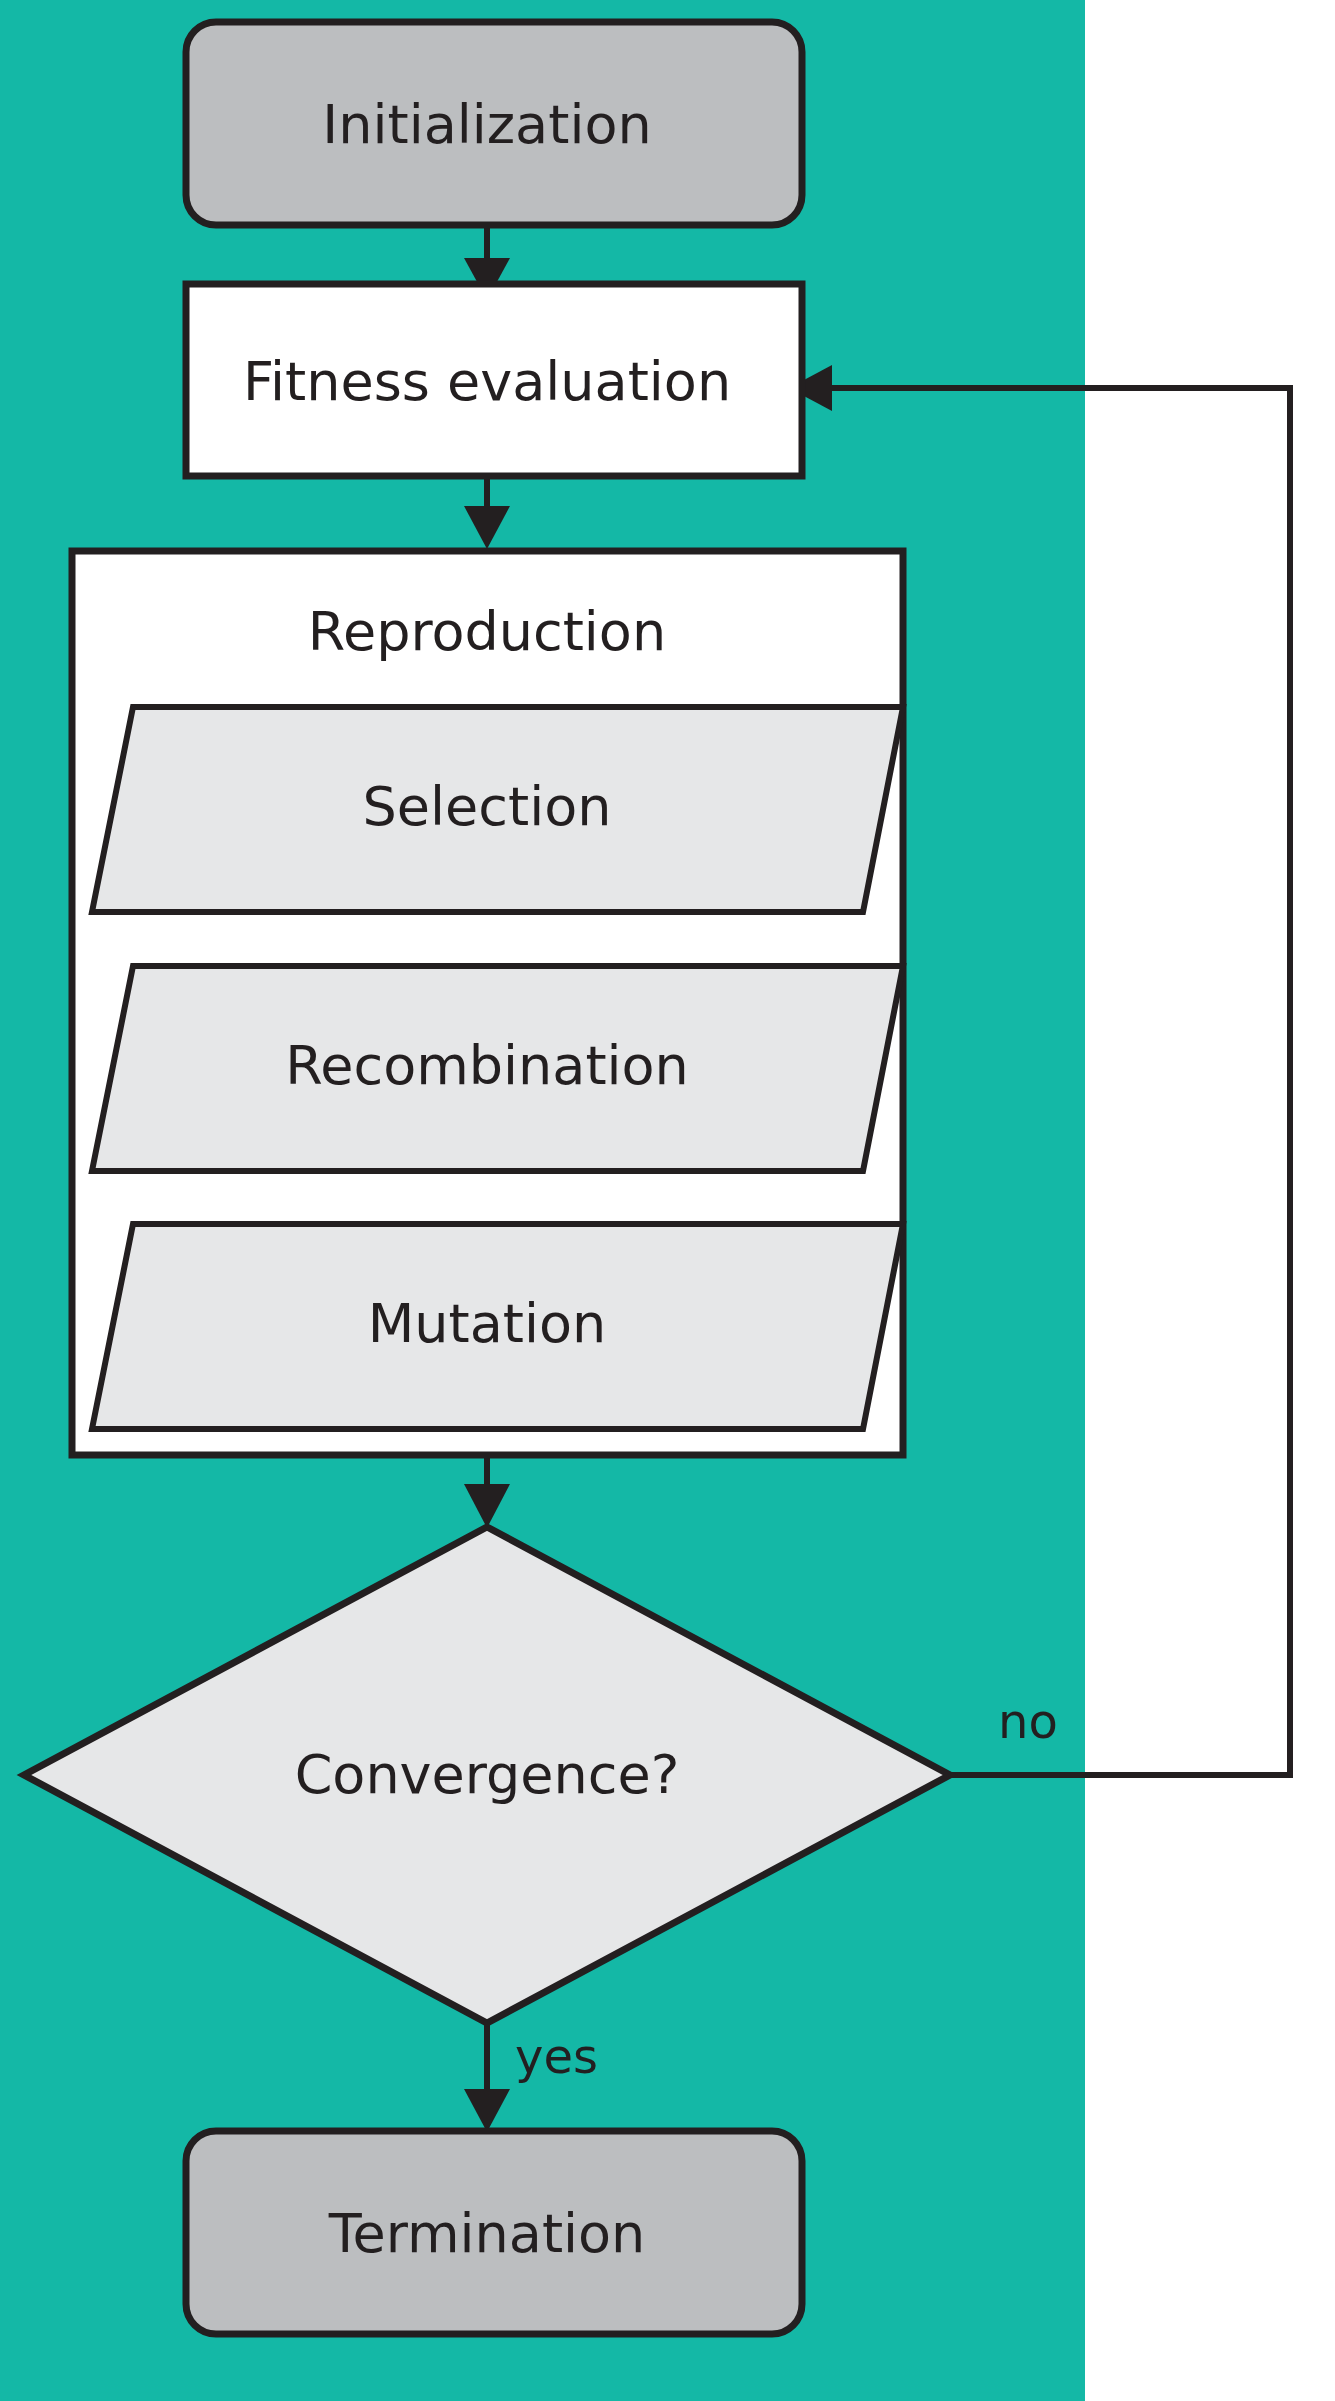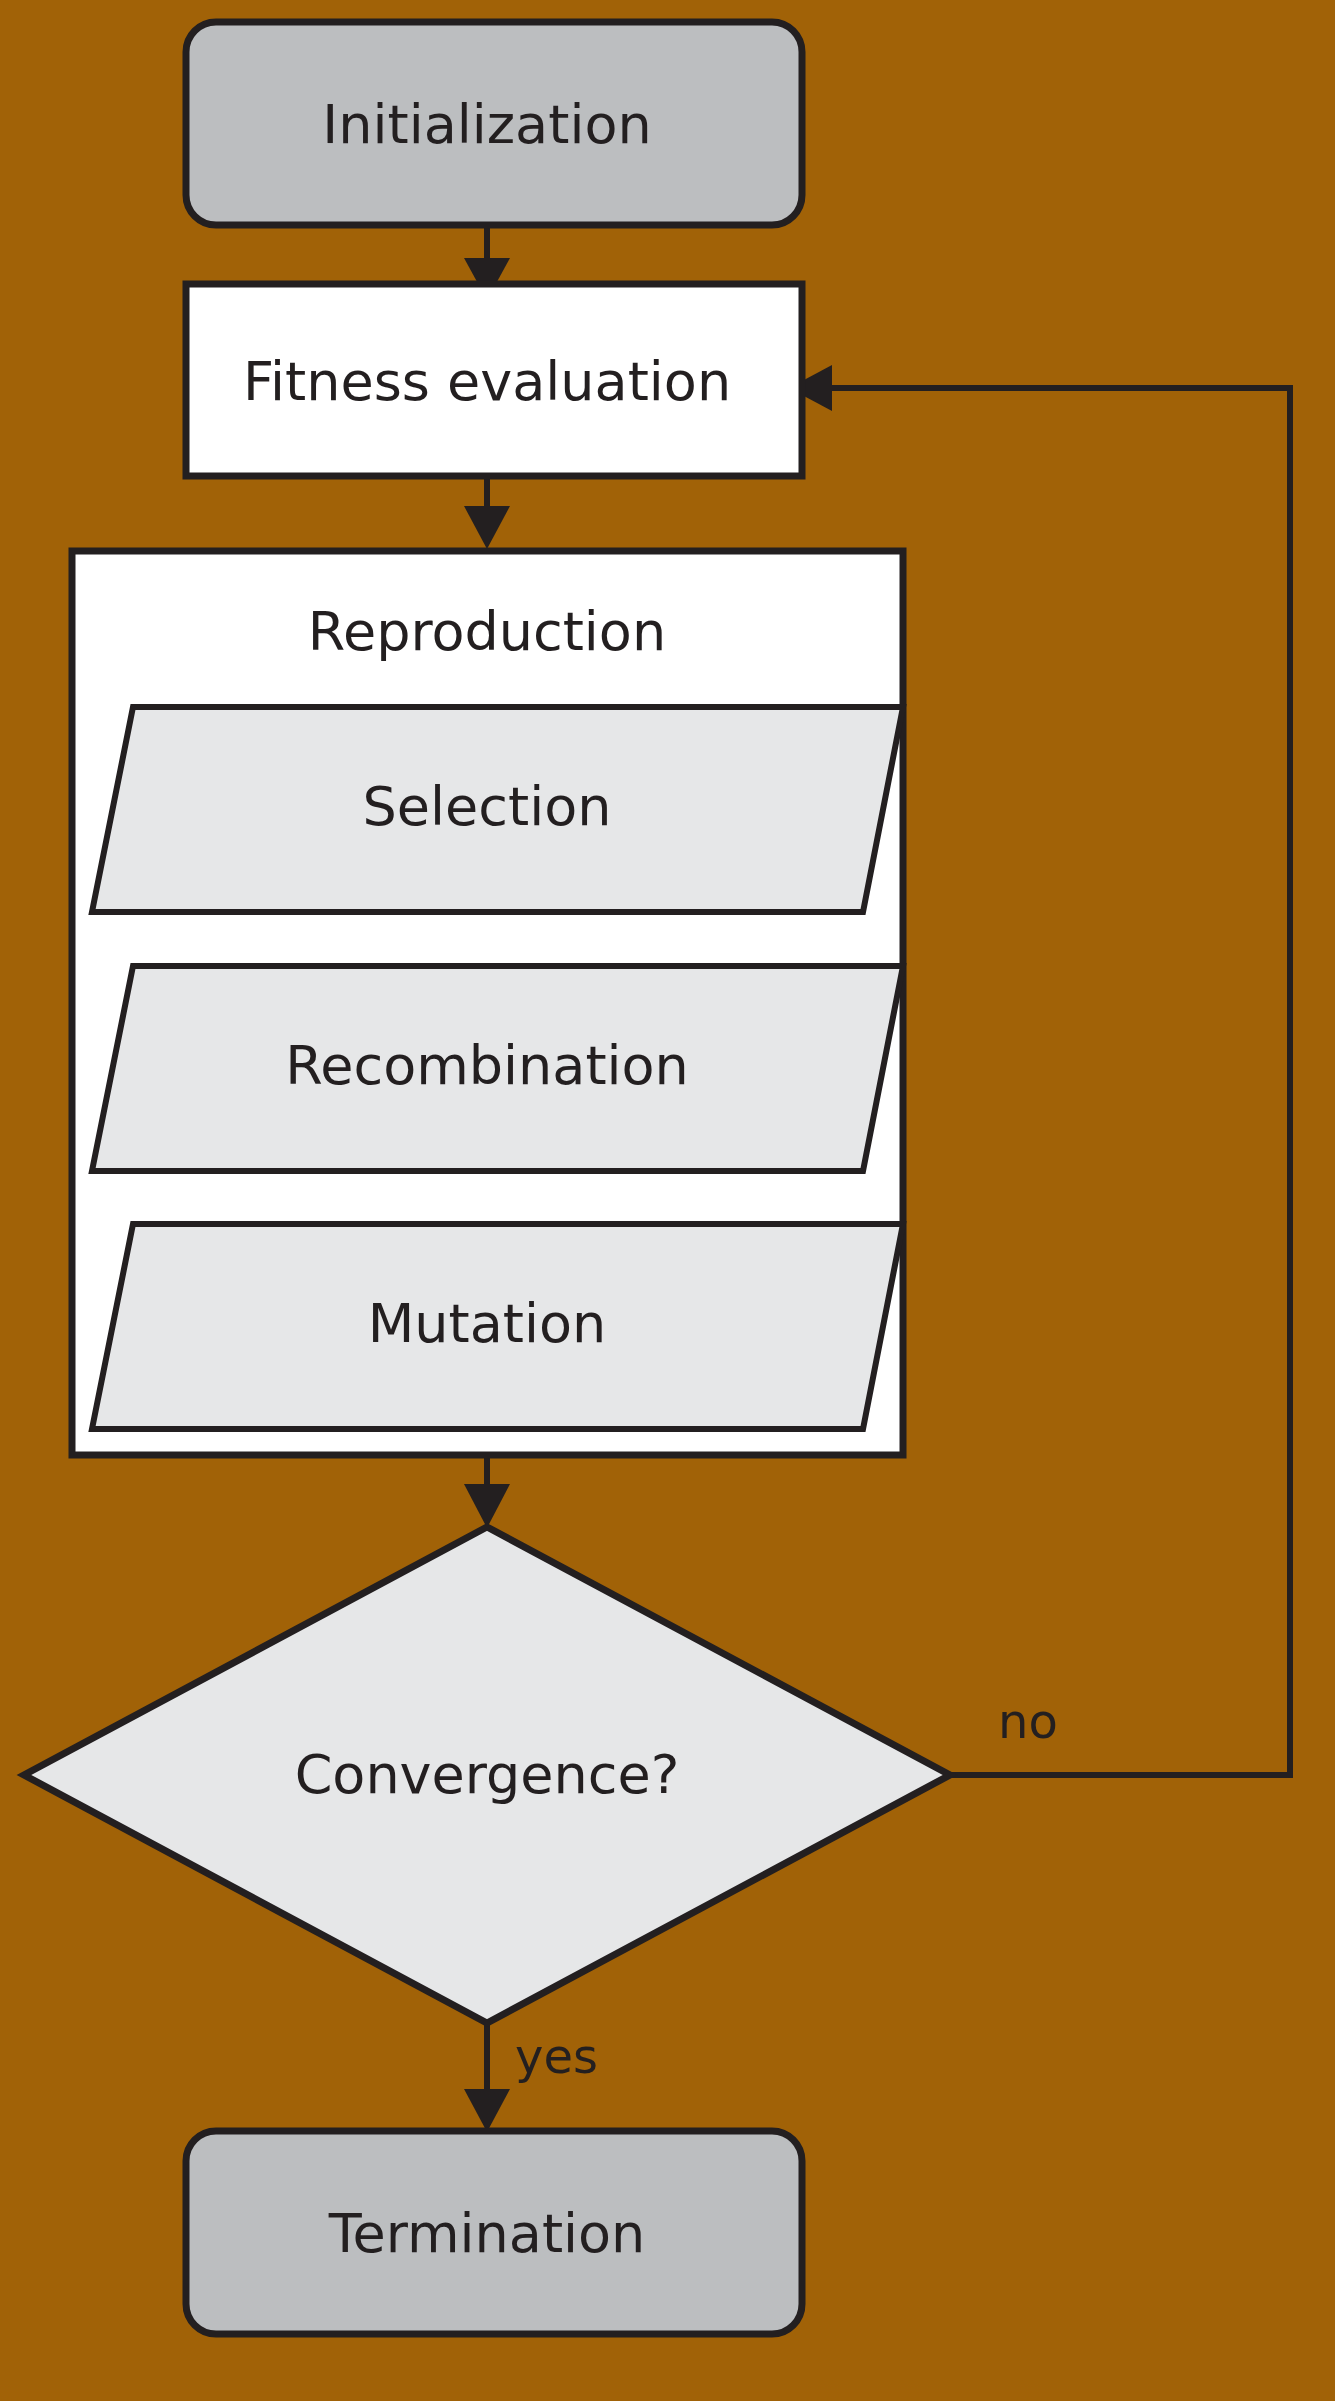--- a/index.html
+++ b/index.html
@@ -8,23 +8,23 @@
     background: #ffffff;
   }
   body {
     width: 1335px;
     height: 2401px;
     font-family: "DejaVu Sans", sans-serif;
     overflow: hidden;
   }
   #flowchart-root {
     position: relative;
-    width: 1335px;
+    width: 1085px;
     height: 2401px;
-    background: #a16207;
+    background: #14b8a6;
     text-align: center;
   }
   svg.chart-surface {
     display: block;
     width: 1335px;
     height: 2401px;
   }
   .node-shape {
     stroke: #231f20;
     vector-effect: none;

